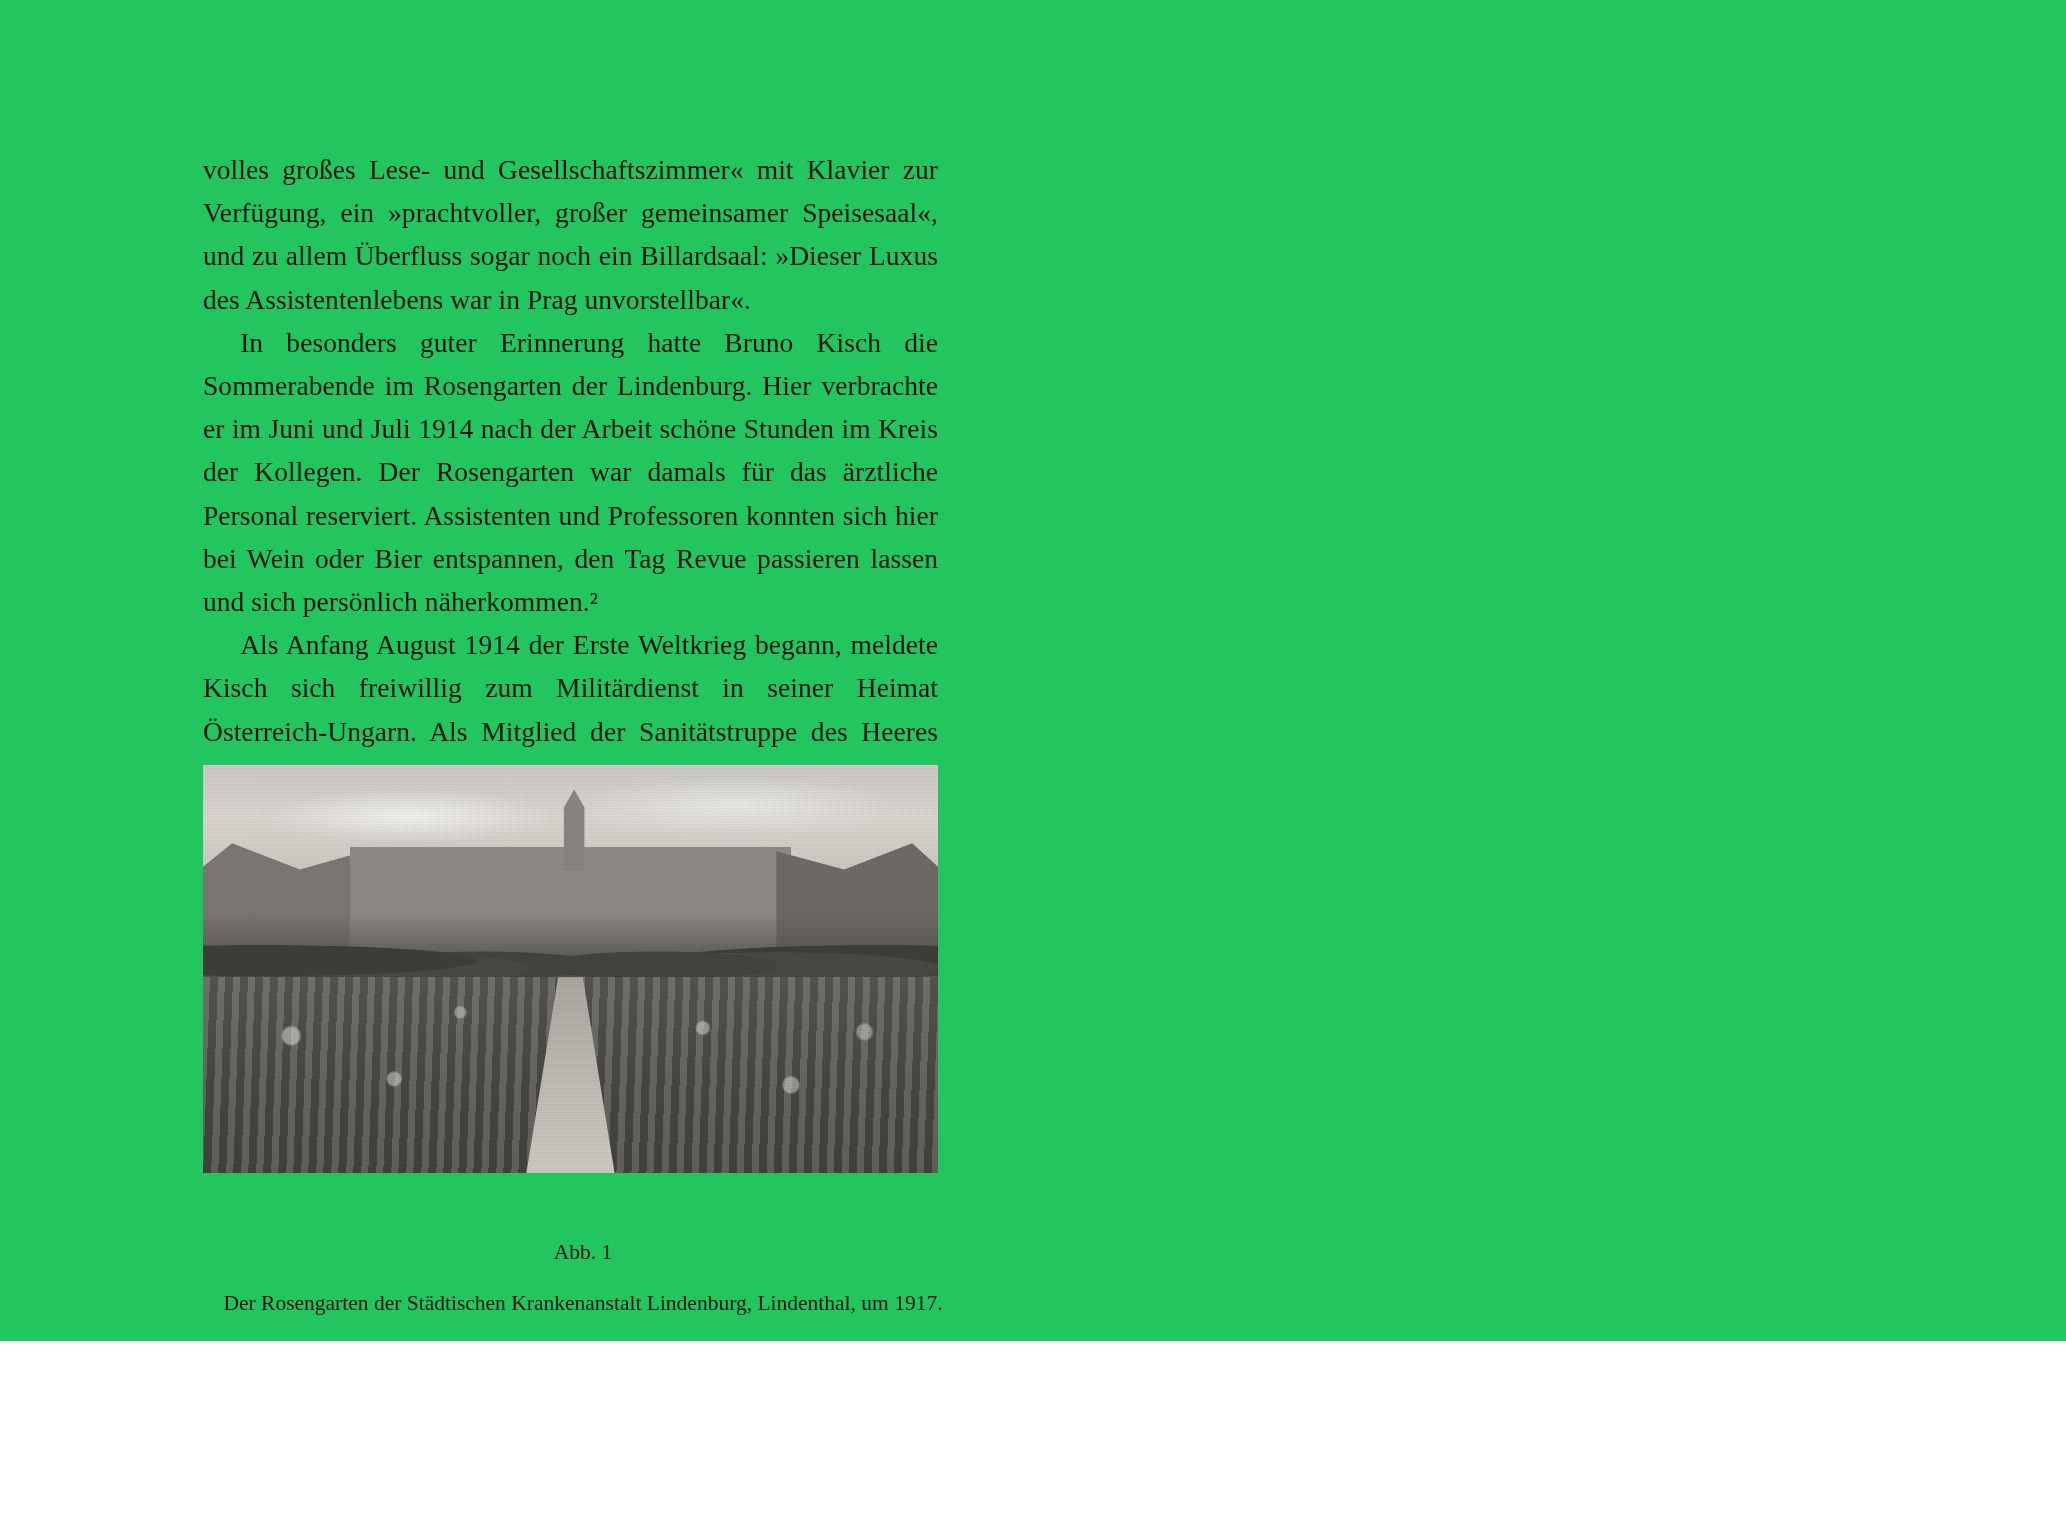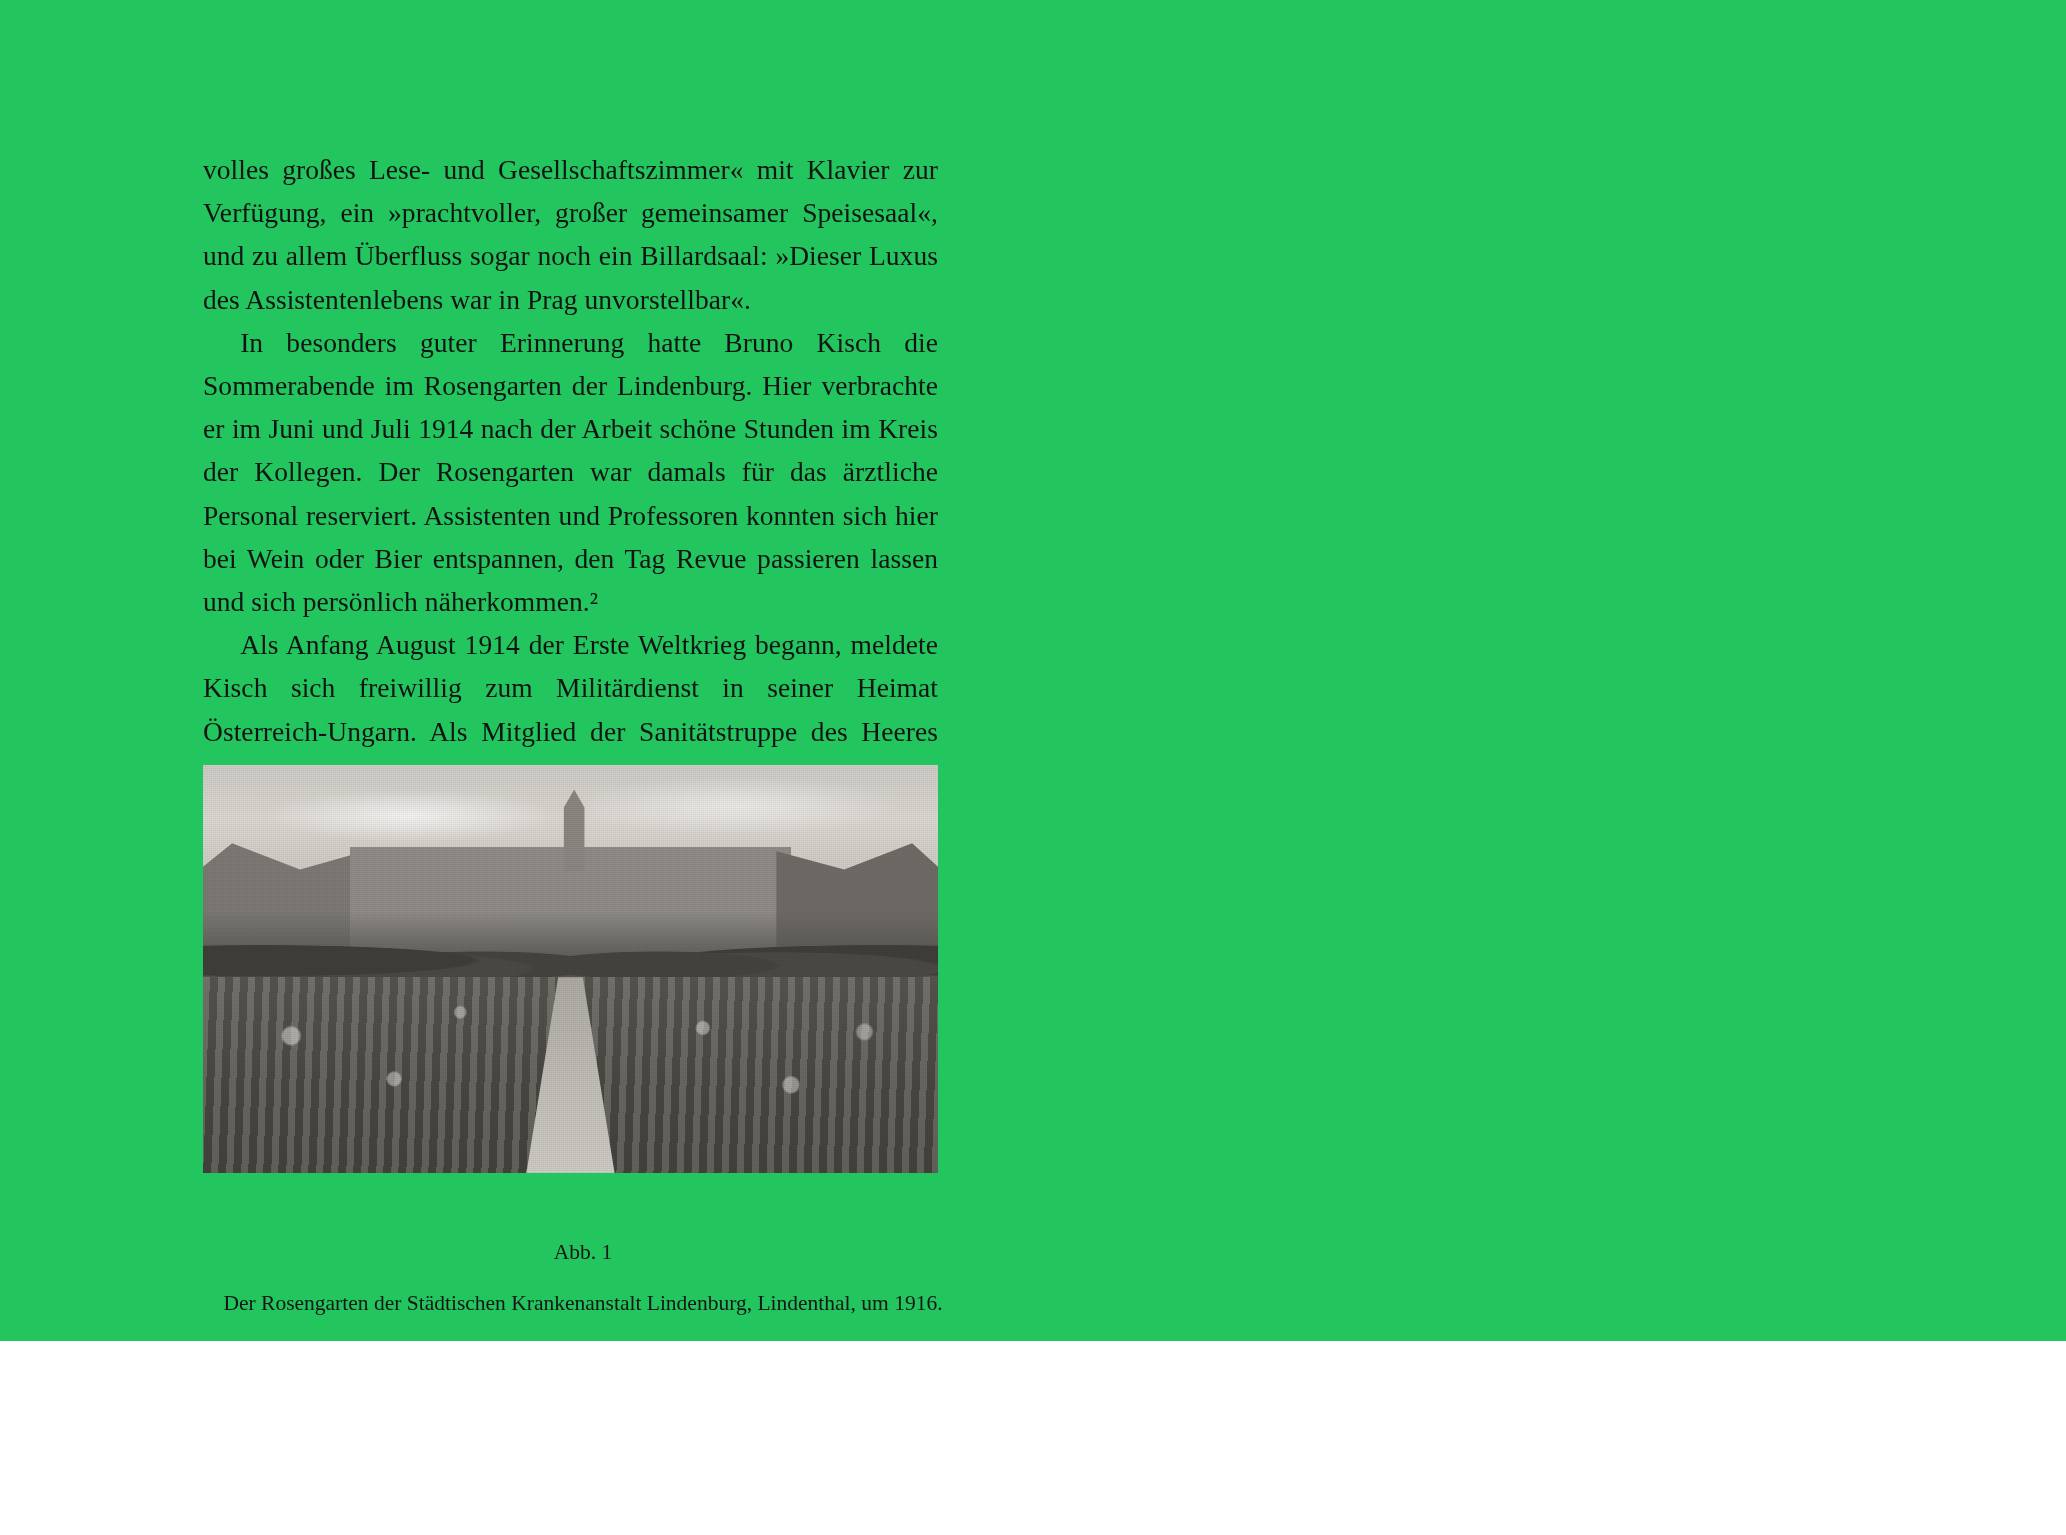--- a/index.html
+++ b/index.html
@@ -212,21 +212,21 @@
       <div class="ph1 ph1-tower"></div>
       <div class="ph1 ph1-bldg-r"></div>
       <div class="ph1 ph1-trees"></div>
       <div class="ph1 ph1-garden"></div>
       <div class="ph1 ph1-path"></div>
       <div class="ph1 ph1-grain"></div>
     </div>
 
     <div class="caption" id="fig1-caption">
       <span class="cap-label">Abb. 1</span>
-      <span class="cap-text">Der Rosengarten der Städtischen Krankenanstalt Lindenburg, Lindenthal, um 1916.</span>
+      <span class="cap-text">Der Rosengarten der Städtischen Krankenanstalt Lindenburg, Lindenthal, um 1917.</span>
     </div>
 
     <div class="runfoot" id="foot-left">
       <span class="folio">2</span>
       <span>Assistenten</span>
     </div>
 
   </div>
 
   <div class="page-right">

